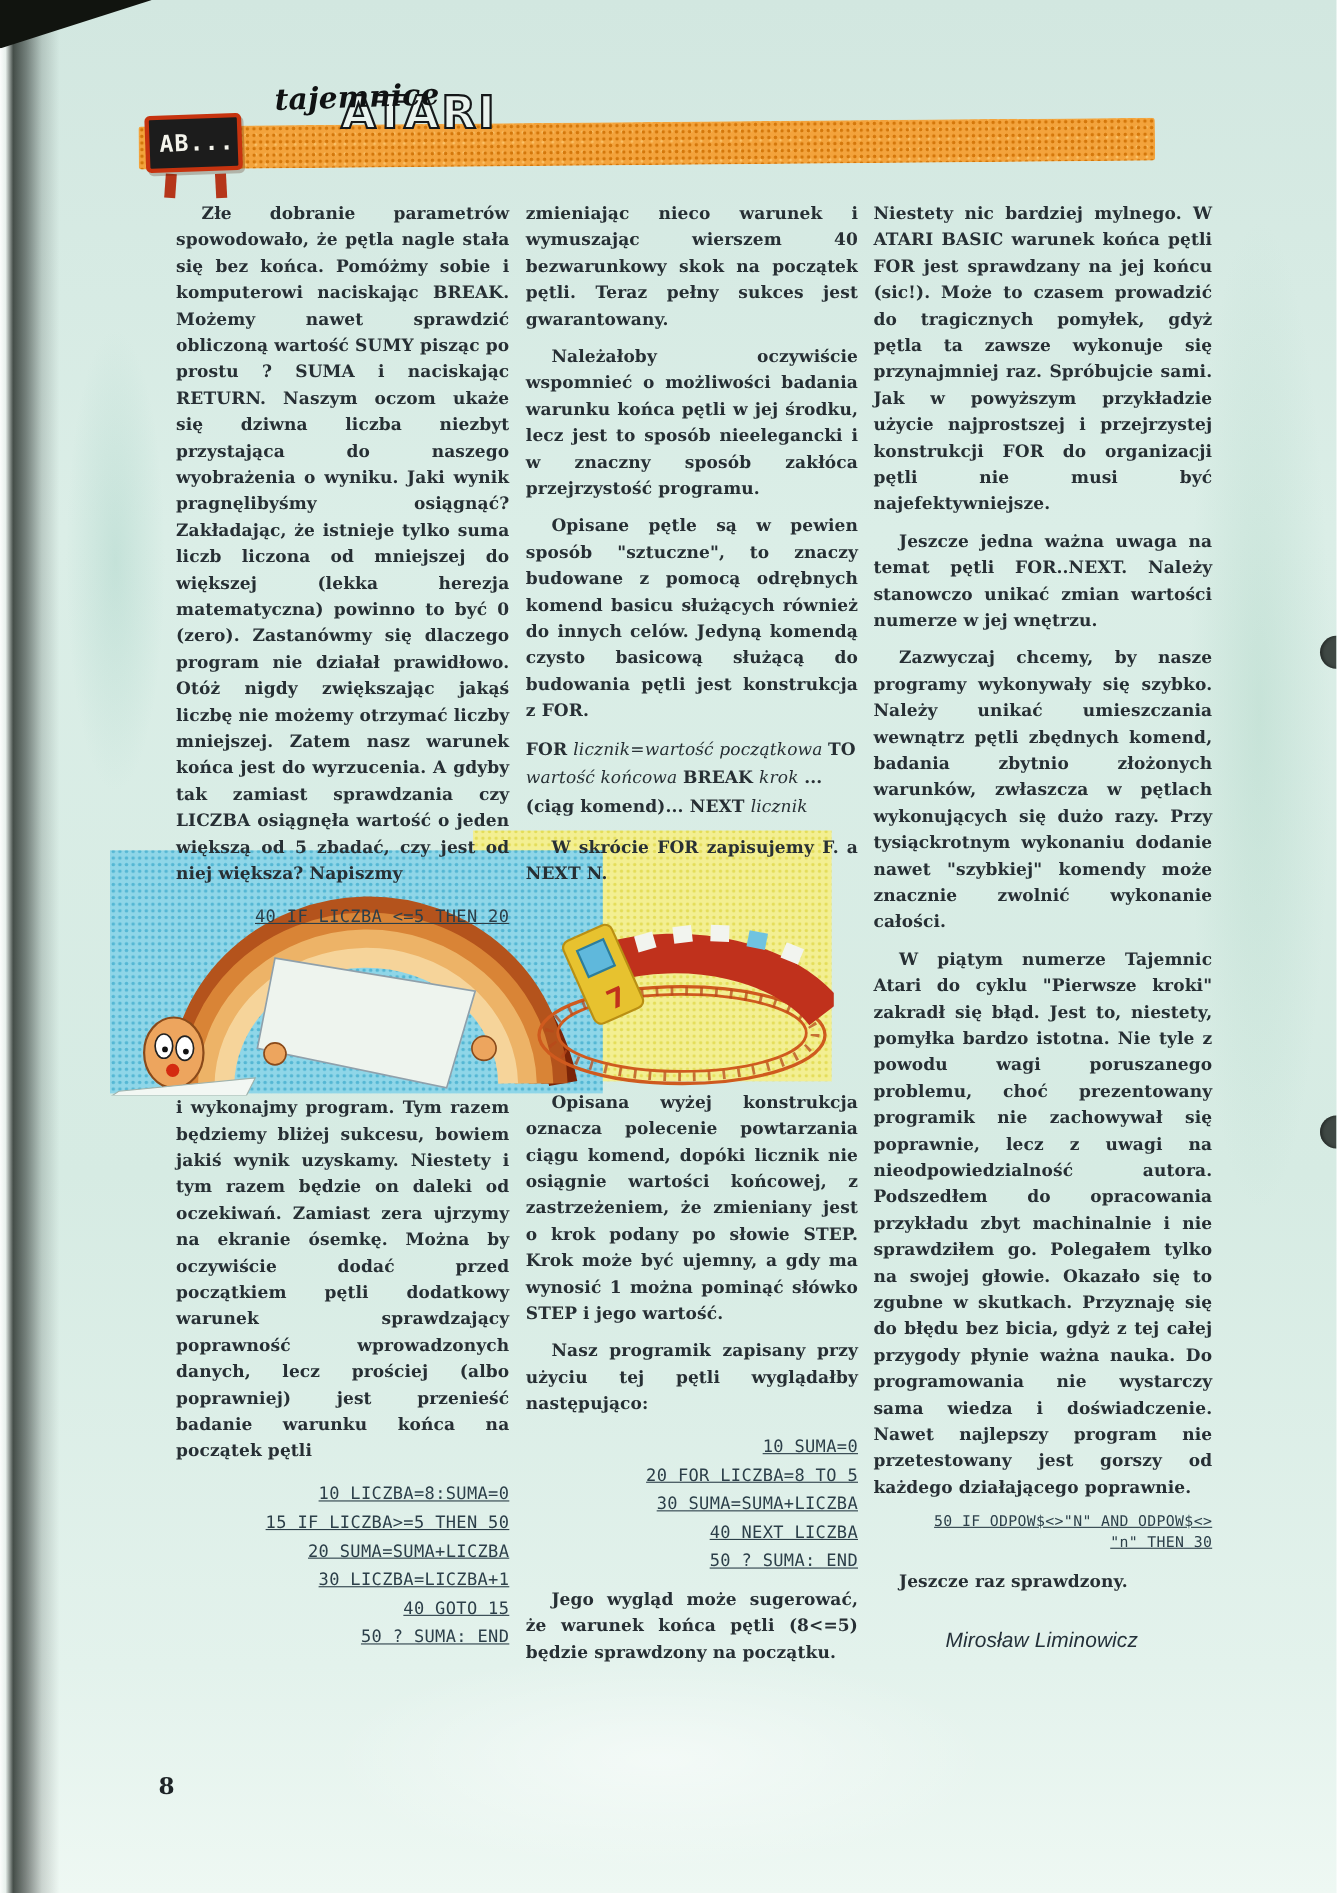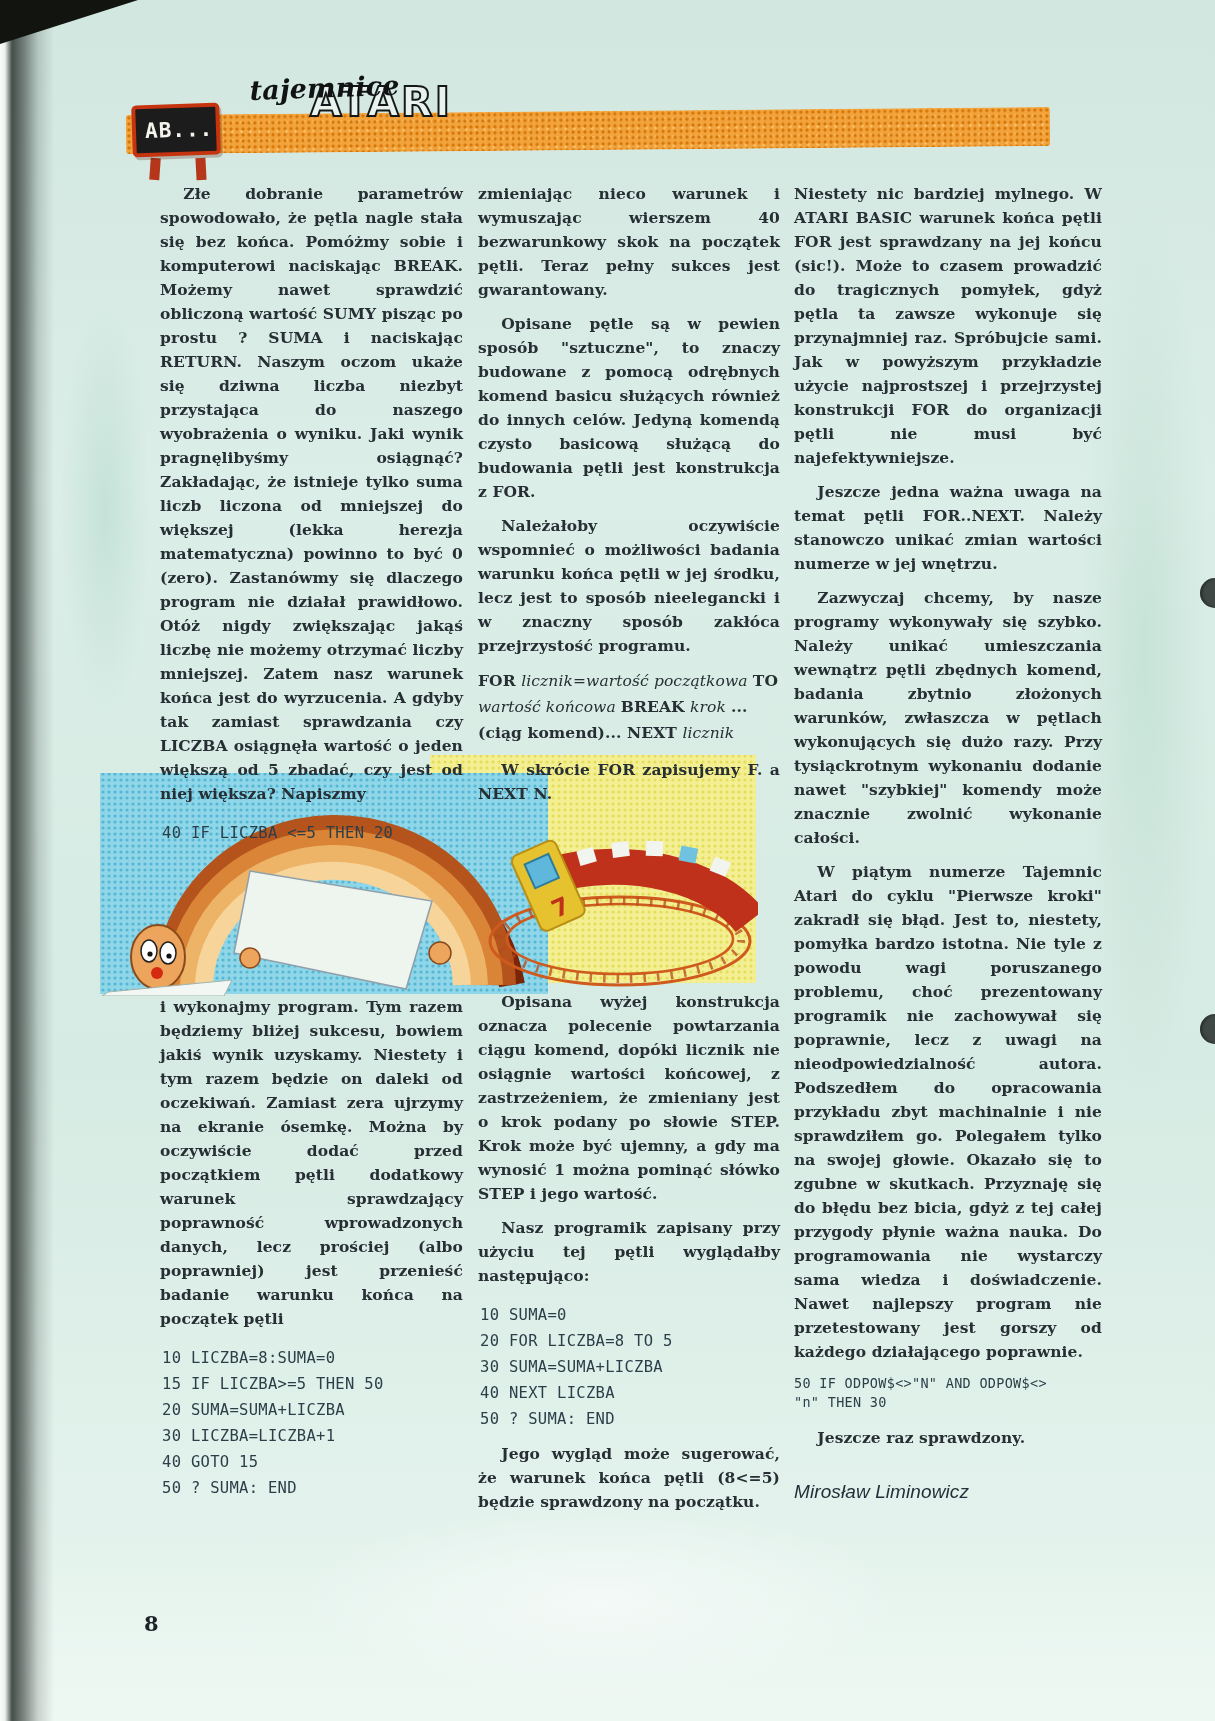--- a/index.html
+++ b/index.html
@@ -37,28 +37,28 @@
   
   .col{position:absolute;z-index:2;margin-left:29px;}
   .c1t{left:131px;top:182px;width:303px;}
   .c1b{left:131px;top:995px;width:303px;}
   .c2t{left:449px;top:182px;width:302px;}
   .c2b{left:449px;top:990px;width:302px;}
   .c3 {left:765px;top:182px;width:308px;}
   .col p{margin:0 0 10px;text-align:justify;text-indent:1.5em;}
   .col p.np{text-indent:0;}
   .code{font-family:"DejaVu Sans Mono",monospace;font-weight:normal;font-size:15.5px;line-height:26px;
-        color:#2c3f49;white-space:pre-wrap;margin:14px 0 10px 2px;letter-spacing:.3px;text-align:left;}
+        color:#2c3f49;white-space:pre-wrap;margin:14px 0 10px 2px;letter-spacing:.3px;text-align:right;text-decoration:underline;}
   .code.small{font-size:13.5px;line-height:19px;margin:10px 0 14px 0;}
   .syntax{margin:2px 0 12px;text-align:left;line-height:25px;}
   .sb{font-weight:bold;}
   .si{font-weight:normal;font-style:italic;}
   .gap-top{margin-top:128px;}
   .apology{margin-top:4px;}
-  .signature{margin-top:30px;text-align:left;padding-right:2px;
+  .signature{margin-top:30px;text-align:center;padding-right:2px;
              font-family:"Liberation Sans",sans-serif;font-style:italic;font-weight:normal;
              font-size:19px;color:#243039;}
   .pageno{position:absolute;left:144px;top:1612px;z-index:3;font-size:21px;color:#1d2326;}
   
   .illu{position:absolute;left:100px;top:753px;z-index:0;}
 </style>
 </head>
 <body>
 
 <div class="page">
@@ -90,22 +90,22 @@
     <div class="code">10 LICZBA=8:SUMA=0
 15 IF LICZBA&gt;=5 THEN 50
 20 SUMA=SUMA+LICZBA
 30 LICZBA=LICZBA+1
 40 GOTO 15
 50 ? SUMA: END</div>
   </div>
 
   <div class="col c2t">
     <p class="np">zmieniając nieco warunek i wymuszając wierszem 40 bezwarunkowy skok na początek pętli. Teraz pełny sukces jest gwarantowany.</p>
+    <p>Należałoby oczywiście wspomnieć o możliwości badania warunku końca pętli w jej środku, lecz jest to sposób nieelegancki i w znaczny sposób zakłóca przejrzystość programu.</p>
     <p>Opisane pętle są w pewien sposób "sztuczne", to znaczy budowane z pomocą odrębnych komend basicu służących również do innych celów. Jedyną komendą czysto basicową służącą do budowania pętli jest konstrukcja z FOR.</p>
-    <p>Należałoby oczywiście wspomnieć o możliwości badania warunku końca pętli w jej środku, lecz jest to sposób nieelegancki i w znaczny sposób zakłóca przejrzystość programu.</p>
     <div class="syntax">
       <span class="sb">FOR </span><span class="si">licznik=wartość początkowa </span><span class="sb">TO </span><span class="si">wartość końcowa </span><span class="sb">BREAK </span><span class="si">krok </span><span class="sb">...(ciąg komend)... </span><span class="sb">NEXT </span><span class="si">licznik</span>
     </div>
     <p>W skrócie FOR zapisujemy F. a NEXT N.</p>
   </div>
 
   <div class="col c2b">
     <p>Opisana wyżej konstrukcja oznacza polecenie powtarzania ciągu komend, dopóki licznik nie osiągnie wartości końcowej, z zastrzeżeniem, że zmieniany jest o krok podany po słowie STEP. Krok może być ujemny, a gdy ma wynosić 1 można pominąć słówko STEP i jego wartość.</p>
     <p>Nasz programik zapisany przy użyciu tej pętli wyglądałby następująco:</p>
     <div class="code">10 SUMA=0

